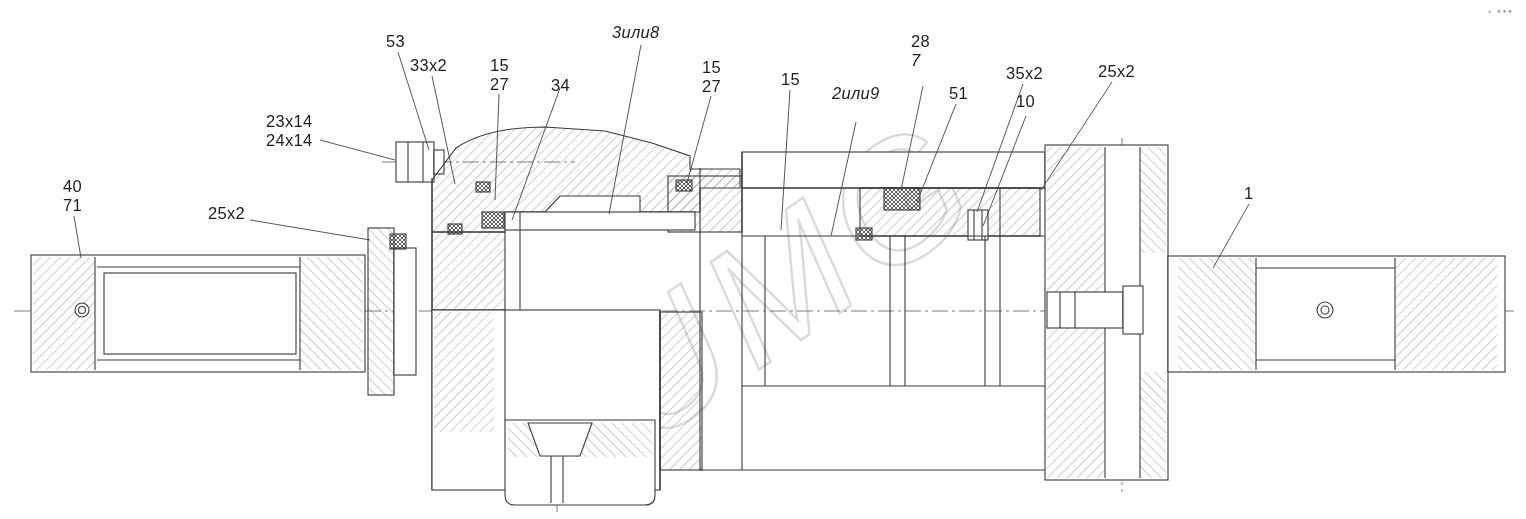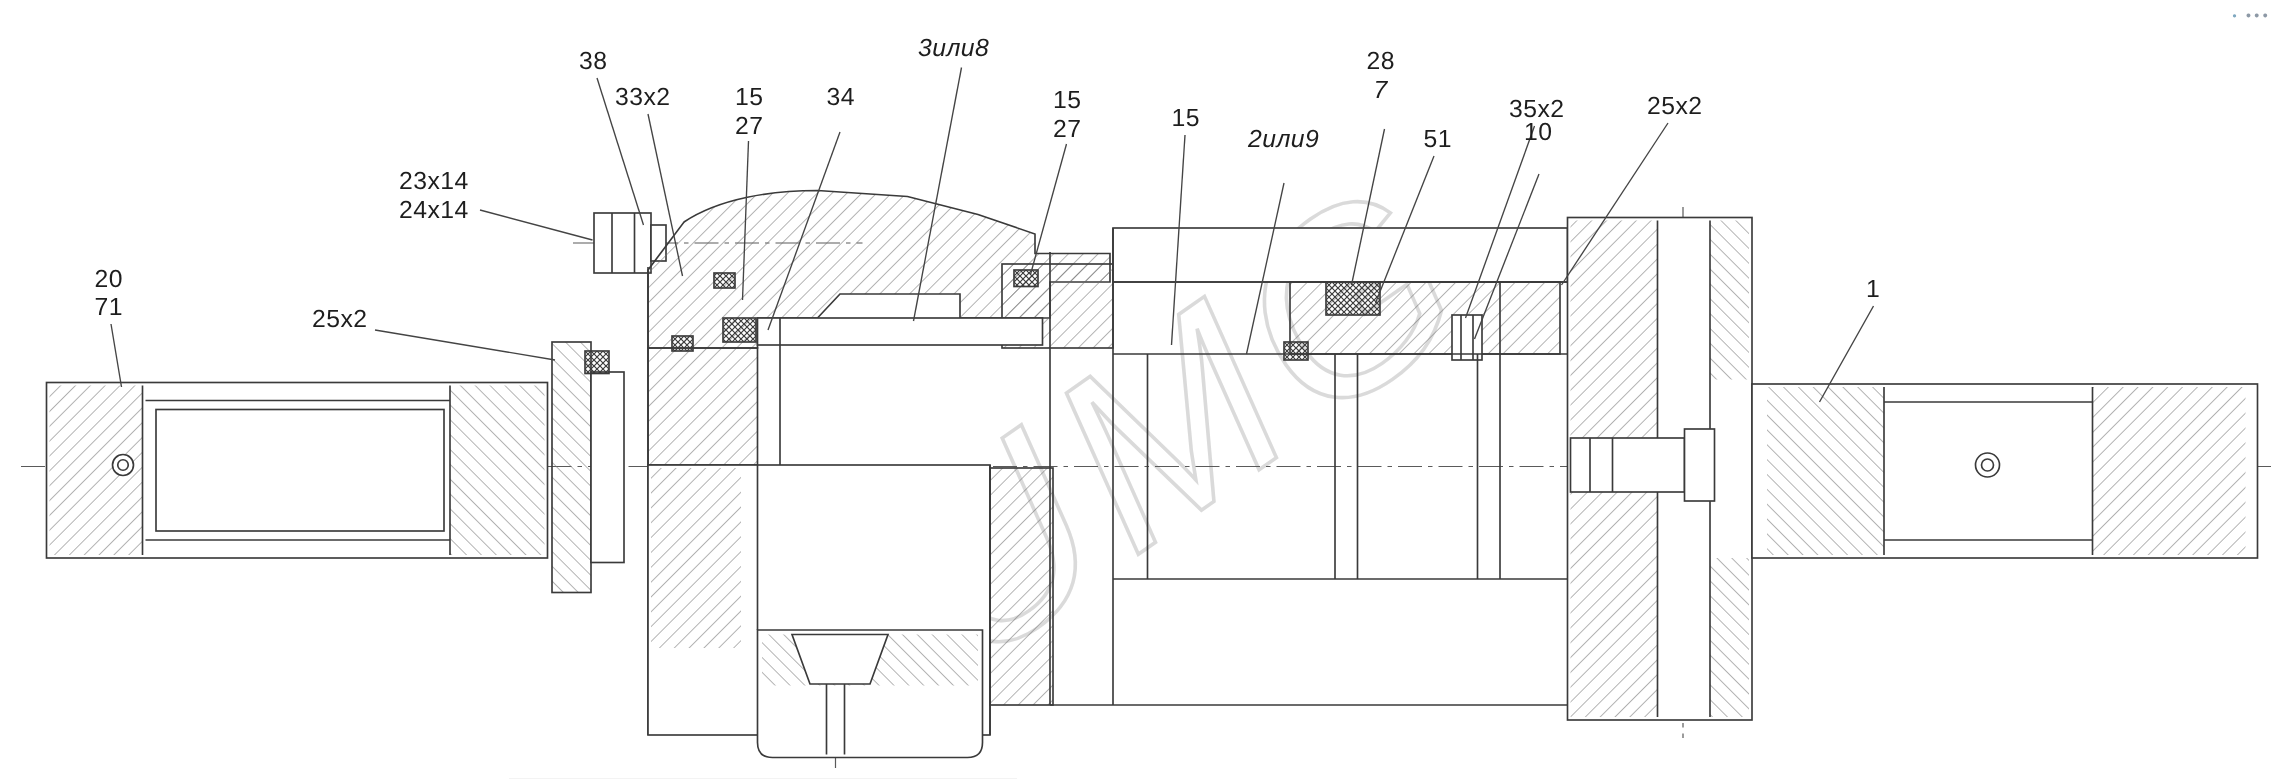--- a/index.html
+++ b/index.html
@@ -7,21 +7,21 @@
   .stage {
     position:relative; width:1526px; height:519px; background:#ffffff;
     font-family:"Liberation Sans", sans-serif; overflow:hidden;
   }
   svg.drawing { position:absolute; left:0; top:0; }
   .callout {
     position:absolute; font-size:16.5px; color:#1e1e1e;
     line-height:1.14; letter-spacing:.3px; white-space:nowrap;
   }
   .callout span { display:block; }
-  .italic { font-style:italic;text-align:center; }
+  .italic { font-style:italic; }
   .corner {
     position:absolute; top:8px; right:12px; display:flex; gap:4px; align-items:center;
     font-size:6px; color:#8d99a6; letter-spacing:2px;
   }
   .corner .dot { color:#7fa8c0; font-size:5px; }
 </style>
 </head>
 <body>
 
 <div class="stage">
@@ -164,41 +164,41 @@
       <line x1="1026" y1="116" x2="983" y2="226"></line>
       <line x1="1112" y1="82" x2="1041" y2="190"></line>
       <line x1="320" y1="140" x2="395" y2="160"></line>
       <line x1="74" y1="216" x2="81" y2="258"></line>
       <line x1="250" y1="220" x2="370" y2="240"></line>
       <line x1="1249" y1="204" x2="1213" y2="268"></line>
     </g>
   </svg>
 
   <div class="callout" style="left:63px;top:177px">
-    <span>20</span>
+    <span>40</span>
     <span>71</span>
   </div>
   <div class="callout" style="left:266px;top:112px">
     <span>23x14</span>
     <span>24x14</span>
   </div>
   <div class="callout" style="left:208px;top:204px">
     <span>25x2</span>
   </div>
   <div class="callout" style="left:386px;top:32px">
-    <span>38</span>
+    <span>53</span>
   </div>
   <div class="callout" style="left:410px;top:56px">
     <span>33x2</span>
   </div>
   <div class="callout" style="left:490px;top:56px">
     <span>15</span>
     <span>27</span>
   </div>
-  <div class="callout" style="left:551px;top:56px">
+  <div class="callout" style="left:551px;top:76px">
     <span>34</span>
   </div>
   <div class="callout italic" style="left:612px;top:23px">
     <span>3или8</span>
   </div>
   <div class="callout" style="left:702px;top:58px">
     <span>15</span>
     <span>27</span>
   </div>
   <div class="callout" style="left:781px;top:70px">
@@ -210,21 +210,21 @@
   <div class="callout" style="left:911px;top:32px">
     <span>28</span>
     <span class="italic">7</span>
   </div>
   <div class="callout" style="left:949px;top:84px">
     <span>51</span>
   </div>
   <div class="callout" style="left:1006px;top:64px">
     <span>35x2</span>
   </div>
-  <div class="callout" style="left:1016px;top:79px">
+  <div class="callout" style="left:1016px;top:92px">
     <span>10</span>
   </div>
   <div class="callout" style="left:1098px;top:62px">
     <span>25x2</span>
   </div>
   <div class="callout" style="left:1244px;top:184px">
     <span>1</span>
   </div>
 
   <div class="corner">

